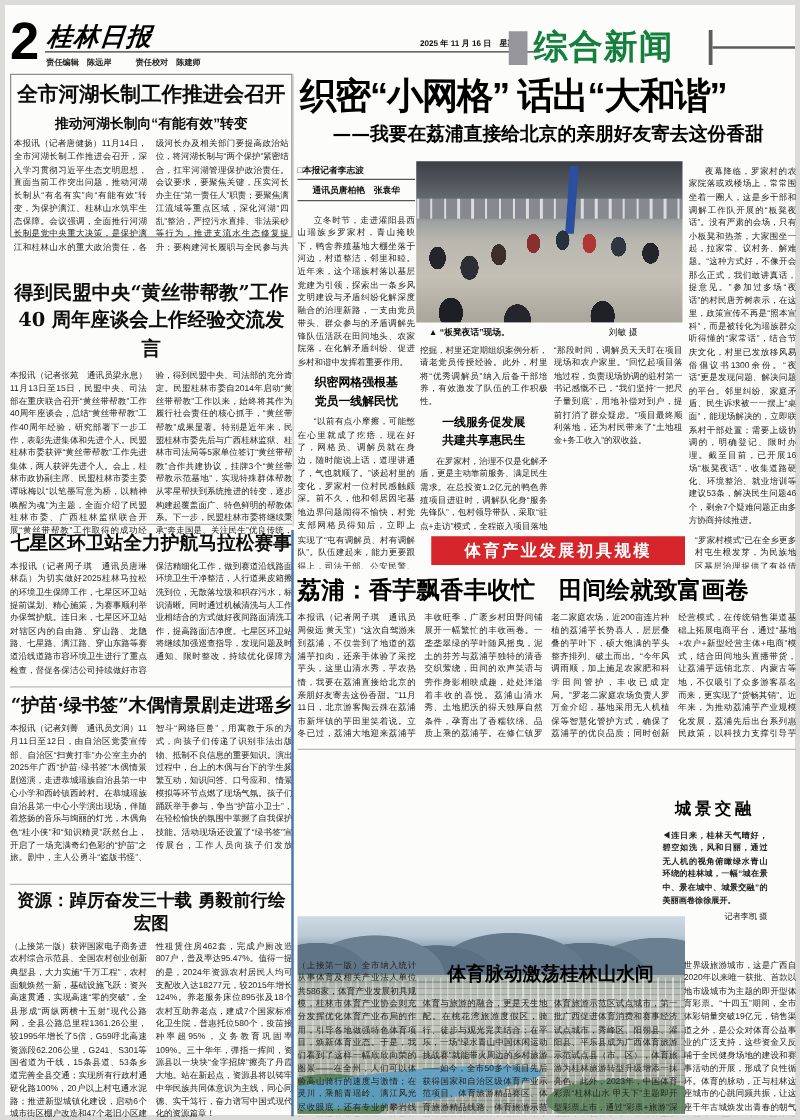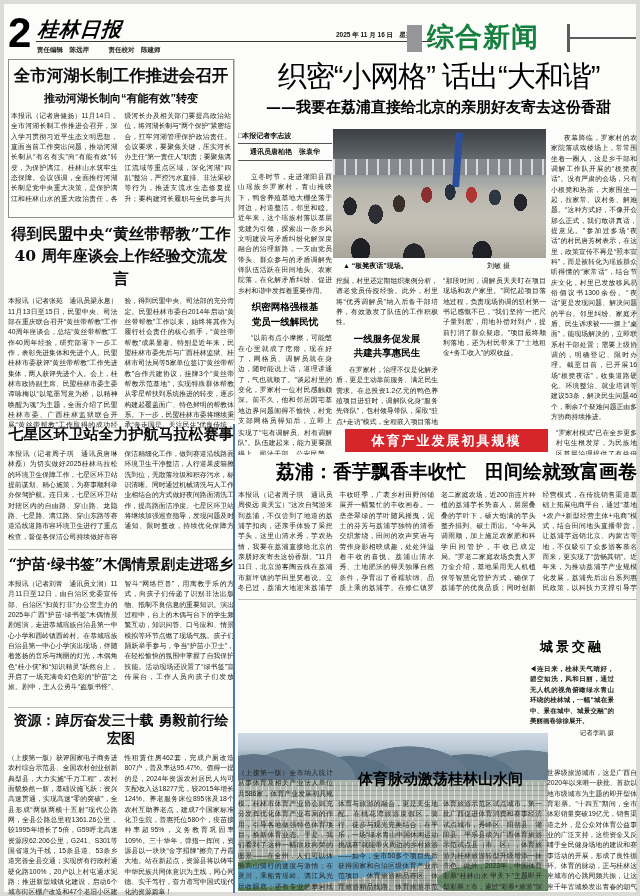--- a/index.html
+++ b/index.html
@@ -58,21 +58,21 @@
   <div class="abs" style="left:8px;top:12px;font-size:42px;font-weight:900;line-height:1;color:#000">2</div>
   <div class="abs serif" style="left:38px;top:16px;font-size:20px;font-weight:bold;font-style:italic;letter-spacing:1px;transform:skewX(-5deg);color:#000">桂林日报</div>
   <div class="abs" style="left:36px;top:41px;width:396px;height:1px;background:#3a3a3a"></div>
   <div class="abs" style="left:37px;top:46px;font-size:6.5px;font-weight:bold;color:#222">责任编辑　陈远岸　　　责任校对　陈建师</div>
   <div class="abs" style="left:336px;top:31px;font-size:6.5px;font-weight:bold;color:#111">2025 年 11 月 16 日　星期日</div>
   <div class="abs" style="left:407px;top:25px;width:15px;height:27px;background:#96969a"></div>
   <div class="abs serif" style="left:427px;top:19px;width:140px;font-size:27px;font-weight:900;letter-spacing:1px;color:#15803d">综合新闻</div>
   <div class="abs" style="left:567px;top:24px;width:3px;height:28px;background:#5c5c5c"></div>
   <div class="abs" style="left:570px;top:37px;width:66px;height:2px;background:#5c5c5c"></div>
 
-  <div class="abs" style="left:8px;top:59px;width:226px;height:159px;border:1px solid #8e8e8c;padding:5px 2px">
+  <div class="abs" style="left:8px;top:59px;width:226px;height:131px;border:1px solid #8e8e8c;padding:5px 2px">
     <div class="atitle serif" style="font-size:16.5px">全市河湖长制工作推进会召开</div>
     <div class="atitle" style="font-size:11px;margin-top:4px">推动河湖长制向“有能有效”转变</div>
     <div class="bt cols2" style="margin-top:5px;height:98px">本报讯（记者唐健扬）11月14日，全市河湖长制工作推进会召开，深入学习贯彻习近平生态文明思想，直面当前工作突出问题，推动河湖长制从“有名有实”向“有能有效”转变，为保护漓江、桂林山水筑牢生态保障。会议强调，全面推行河湖长制是党中央重大决策，是保护漓江和桂林山水的重大政治责任，各级河长办及相关部门要提高政治站位，将河湖长制与“两个保护”紧密结合，扛牢河湖管理保护政治责任。会议要求，要聚焦关键，压实河长办主任“第一责任人”职责；要聚焦漓江流域等重点区域，深化河湖“四乱”整治，严控污水直排、非法采砂等行为，推进支流水生态修复提升；要构建河长履职与全民参与共治格局，规范巡河履职，强化宣传引导；要强化督导考核，将河长制工作全面纳入考核体系，以刚性约束推动治理工作落实。</div>
   </div>
 
   <div class="abs" style="left:8px;top:223px;width:226px">
     <div class="atitle serif" style="font-size:15.5px;line-height:1.45">
       <div>得到民盟中央“黄丝带帮教”工作</div>
       <div>40 周年座谈会上作经验交流发言</div>
     </div>
@@ -93,21 +93,21 @@
   <div class="abs hline" style="left:8px;top:707px;width:226px"></div>
 
   <div class="abs" style="left:8px;top:712px;width:226px">
     <div class="atitle serif" style="font-size:14px">资源：踔厉奋发三十载  勇毅前行绘宏图</div>
     <div class="bt cols2" style="margin-top:5px;height:155px">（上接第一版）获评国家电子商务进农村综合示范县、全国农村创业创新典型县，大力实施“千万工程”，农村面貌焕然一新，基础设施飞跃：资兴高速贯通，实现高速“零的突破”，全县形成“两纵两横十五射”现代公路网，全县公路总里程1361.26公里，较1995年增长了5倍，G59呼北高速资源段62.206公里，G241、S301等国省道为干线，15条县道、53条乡道完善全县交通；实现所有行政村通硬化路100%，20户以上村屯通水泥路；推进新型城镇化建设，启动6个城市街区棚户改造和47个老旧小区建设，改造面积15万平方米，新增保障性租赁住房462套，完成户厕改造807户，普及率达95.47%。值得一提的是，2024年资源农村居民人均可支配收入达18277元，较2015年增长124%。养老服务床位895张及18个农村互助养老点，建成7个国家标准化卫生院，普惠托位580个，疫苗接种率超95%，义务教育巩固率109%。三十华年，弹指一挥间，资源县以一块块“金字招牌”擦亮了丹霞大地。站在新起点，资源县将以铸牢中华民族共同体意识为主线，同心同德、实干笃行，奋力谱写中国式现代化的资源篇章！</div>
   </div>
 
   <div class="abs" style="left:234px;top:59px;width:1px;height:362px;background:#c9c8c4"></div>
   <div class="abs" style="left:233px;top:424px;width:2px;height:469px;background:#4a79ad"></div>
 
-  <div class="abs" style="left:240px;top:57px;width:397px;font-size:29px;font-weight:400;text-align:center;letter-spacing:-1px;color:#000">织密“小网格”  话出“大和谐”</div>
+  <div class="abs" style="left:240px;top:57px;width:397px;font-size:29px;font-weight:700;text-align:left;letter-spacing:-1px;color:#000">织密“小网格”  话出“大和谐”</div>
   <div class="abs serif" style="left:240px;top:98px;width:397px;font-size:15px;font-weight:bold;text-align:center;color:#000">——我要在荔浦直接给北京的亲朋好友寄去这份香甜</div>
 
   <div class="abs" style="left:238px;top:129px;width:94px;font-size:7px;font-weight:bold;color:#111">
     <div style="padding:2px 0">□本报记者李志波</div>
     <div style="border-top:1px solid #555;border-bottom:1px solid #555;padding:3px 0;text-align:center">通讯员唐柏艳　张袁华</div>
   </div>
 
   <div class="abs photo-meeting" style="left:333px;top:129px;width:213px;height:129px">
     <div class="rail"></div>
     <div class="flag"></div>
@@ -145,21 +145,21 @@
   </div>
 
   <div class="abs bt" style="left:238px;top:428px;width:94px;height:27px">
     <p style="text-indent:0">实现了“屯有调解员、村有调解队”。队伍建起来，能力更要跟得上，司法干部、公安民警、法律顾问定期前来。</p>
   </div>
   <div class="abs" style="left:345px;top:429px;width:203px;height:23px;background:#d6252b;color:#fff;font-size:13px;font-weight:bold;text-align:center;line-height:23px;letter-spacing:2px">体育产业发展初具规模</div>
   <div class="abs bt" style="left:556px;top:428px;width:81px;height:27px">
     <p style="text-indent:0">“罗家村模式”已在全乡更多村屯生根发芽，为民族地区基层治理提供了有益借鉴。</p>
   </div>
 
-  <div class="abs serif" style="left:238px;top:459px;width:399px;font-size:19px;font-weight:900;text-align:right;color:#000">荔浦：香芋飘香丰收忙　田间绘就致富画卷</div>
+  <div class="abs serif" style="left:238px;top:459px;width:399px;font-size:19px;font-weight:900;text-align:left;color:#000">荔浦：香芋飘香丰收忙　田间绘就致富画卷</div>
   <div class="abs bt" style="left:238px;top:490px;width:399px;height:104px;column-count:4;column-gap:7px">本报讯（记者周子琪　通讯员周俊远 黄天宝）“这次自驾游来到荔浦，不仅尝到了地道的荔浦芋扣肉，还亲手体验了采挖芋头，这里山清水秀，芋农热情，我要在荔浦直接给北京的亲朋好友寄去这份香甜。”11月11日，北京游客陶云殊在荔浦市新坪镇的芋田里笑着说。立冬已过，荔浦大地迎来荔浦芋丰收旺季，广袤乡村田野间铺展开一幅繁忙的丰收画卷。一垄垄翠绿的芋叶随风摇曳，泥土的芬芳与荔浦芋独特的清香交织萦绕，田间的欢声笑语与劳作身影相映成趣，处处洋溢着丰收的喜悦。荔浦山清水秀、土地肥沃的得天独厚自然条件，孕育出了香糯软绵、品质上乘的荔浦芋。在修仁镇罗老二家庭农场，近200亩连片种植的荔浦芋长势喜人，层层叠叠的芋叶下，硕大饱满的芋头整齐排列、破土而出。“今年风调雨顺，加上施足农家肥和科学田间管护，丰收已成定局。”罗老二家庭农场负责人罗万金介绍，基地采用无人机植保等智慧化管护方式，确保了荔浦芋的优良品质；同时创新经营模式，在传统销售渠道基础上拓展电商平台，通过“基地+农户+新型经营主体+电商”模式，结合田间地头直播带货，让荔浦芋远销北京、内蒙古等地，不仅吸引了众多游客慕名而来，更实现了“货畅其销”。近年来，为推动荔浦芋产业规模化发展，荔浦先后出台系列惠民政策，以科技力支撑引导芋农科学种植，极大激发了农户的种植热情。目前，荔浦的荔浦芋种植面积已达5万亩以上，年产量稳定在10万吨以上。作为国家地理标志产品荔浦芋的原产地，荔浦已成为全国最大的荔浦芋生产、加工、出口基地，荔浦芋先后荣获中国百强农产品区域公用品牌等多项国家级荣誉，品牌影响力持续攀升。如今，蓬勃发展的荔浦芋产业不仅成为当地农户增收致富的“钱袋子”，更成为推动荔浦县域高质量发展的重要引擎。</div>
   <div class="abs hline" style="left:238px;top:599px;width:399px"></div>
 
   <div class="abs photo-city" style="left:238px;top:604px;width:310px;height:158px">
     <div class="mtn"></div>
     <div class="blocks"></div>
     <div class="green1"></div>
     <div class="river"></div>
     <div class="green2"></div>
   </div>

